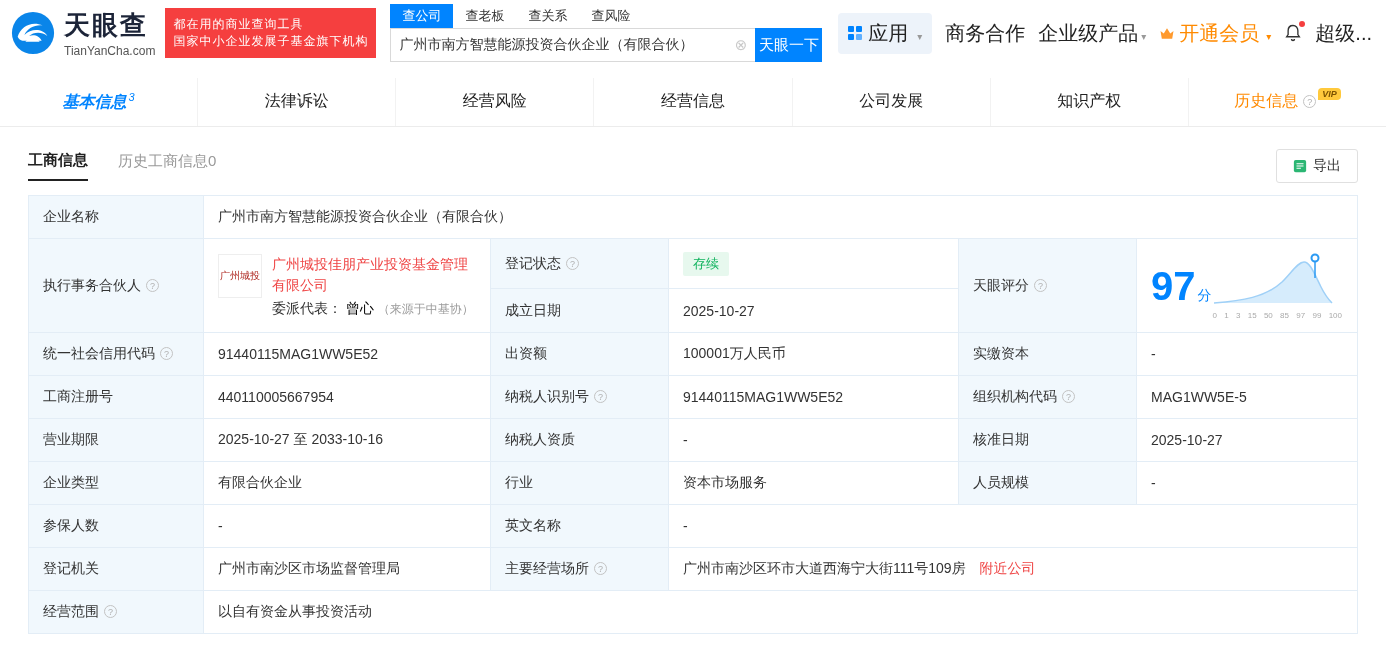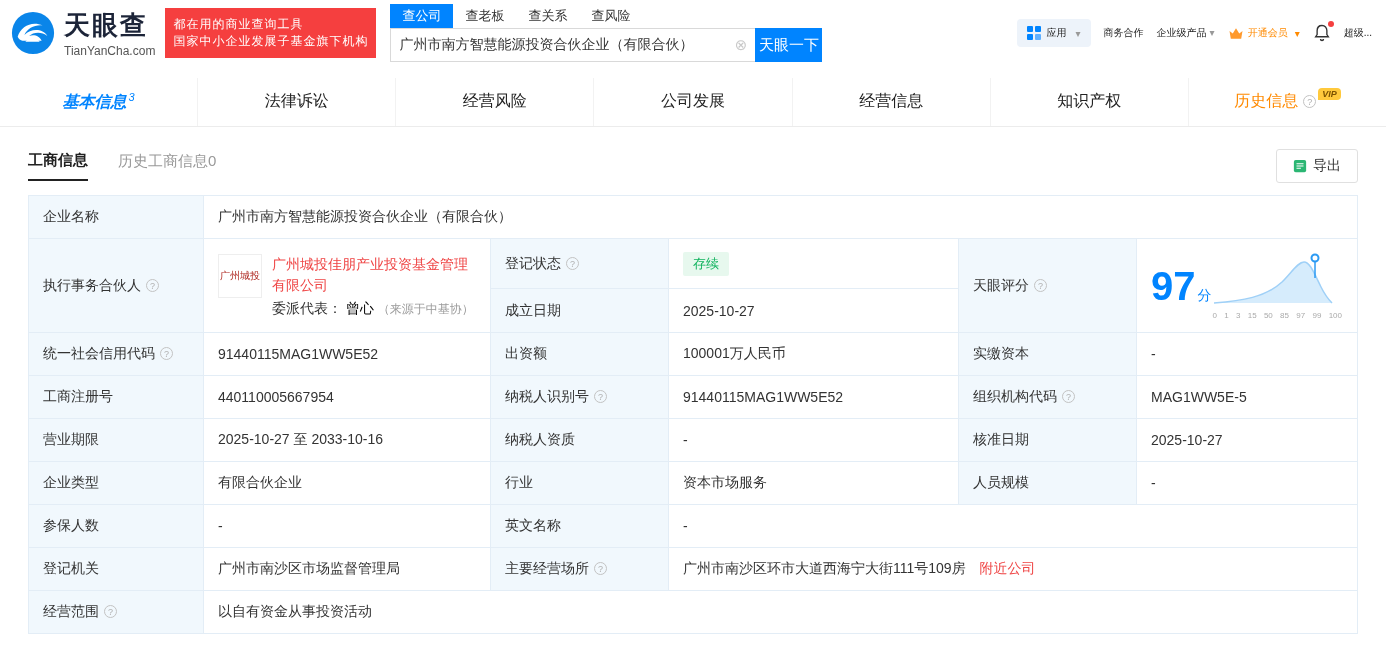--- a/index.html
+++ b/index.html
@@ -18,21 +18,21 @@
   .stab { font-size:13px; padding:3px 12px; color:#333; cursor:pointer; }
   .stab.active { background:#0084ff; color:#fff; }
   .search-row { display:flex; height:34px; }
   .search-box { display:flex; align-items:center; width:365px; border:1px solid #d9d9d9;
     border-right:none; background:#fff; }
   .search-box input { flex:1; border:none; outline:none; font-size:14px; padding:0 8px;
     color:#333; font-family:inherit; }
   .clear-icon { color:#c9c9c9; font-size:15px; padding:0 8px; cursor:pointer; }
   .search-btn { width:67px; background:#0084ff; color:#fff; border:none; font-size:15px;
     cursor:pointer; font-family:inherit; }
-  .top-nav { margin-left:auto; display:flex; align-items:center; gap:13px; font-size:10px; color:#222; }
+  .top-nav { margin-left:auto; display:flex; align-items:center; gap:13px; font-size:20px; color:#222; }
   .apps-btn { display:flex; align-items:center; gap:6px; background:#edf3fa; border-radius:4px;
     padding:7px 10px; cursor:pointer; }
   .caret::after { content:"▾"; font-size:10px; color:#999; margin-left:3px; }
   .nav-item { cursor:pointer; white-space:nowrap; }
   .vip-nav { color:#ff8a00; display:flex; align-items:center; gap:4px; }
   .vip-nav .caret::after { color:#ff8a00; }
   .bell-wrap { position:relative; cursor:pointer; display:flex; }
   .bell-dot { position:absolute; top:-2px; right:-3px; width:6px; height:6px;
     border-radius:50%; background:#f53f3f; }
 
@@ -162,24 +162,24 @@
   <div class="tab active">
     <span>基本信息</span><sup>3</sup>
   </div>
   <div class="tab">
     <span>法律诉讼</span>
   </div>
   <div class="tab">
     <span>经营风险</span>
   </div>
   <div class="tab">
+    <span>经营信息</span>
+  </div>
+  <div class="tab">
     <span>公司发展</span>
-  </div>
-  <div class="tab">
-    <span>经营信息</span>
   </div>
   <div class="tab">
     <span>知识产权</span>
   </div>
   <div class="tab tab-history">
     <span>历史信息</span><span class="help"></span><span class="vip-badge">VIP</span>
   </div>
 </nav>
 
 <div class="content">

